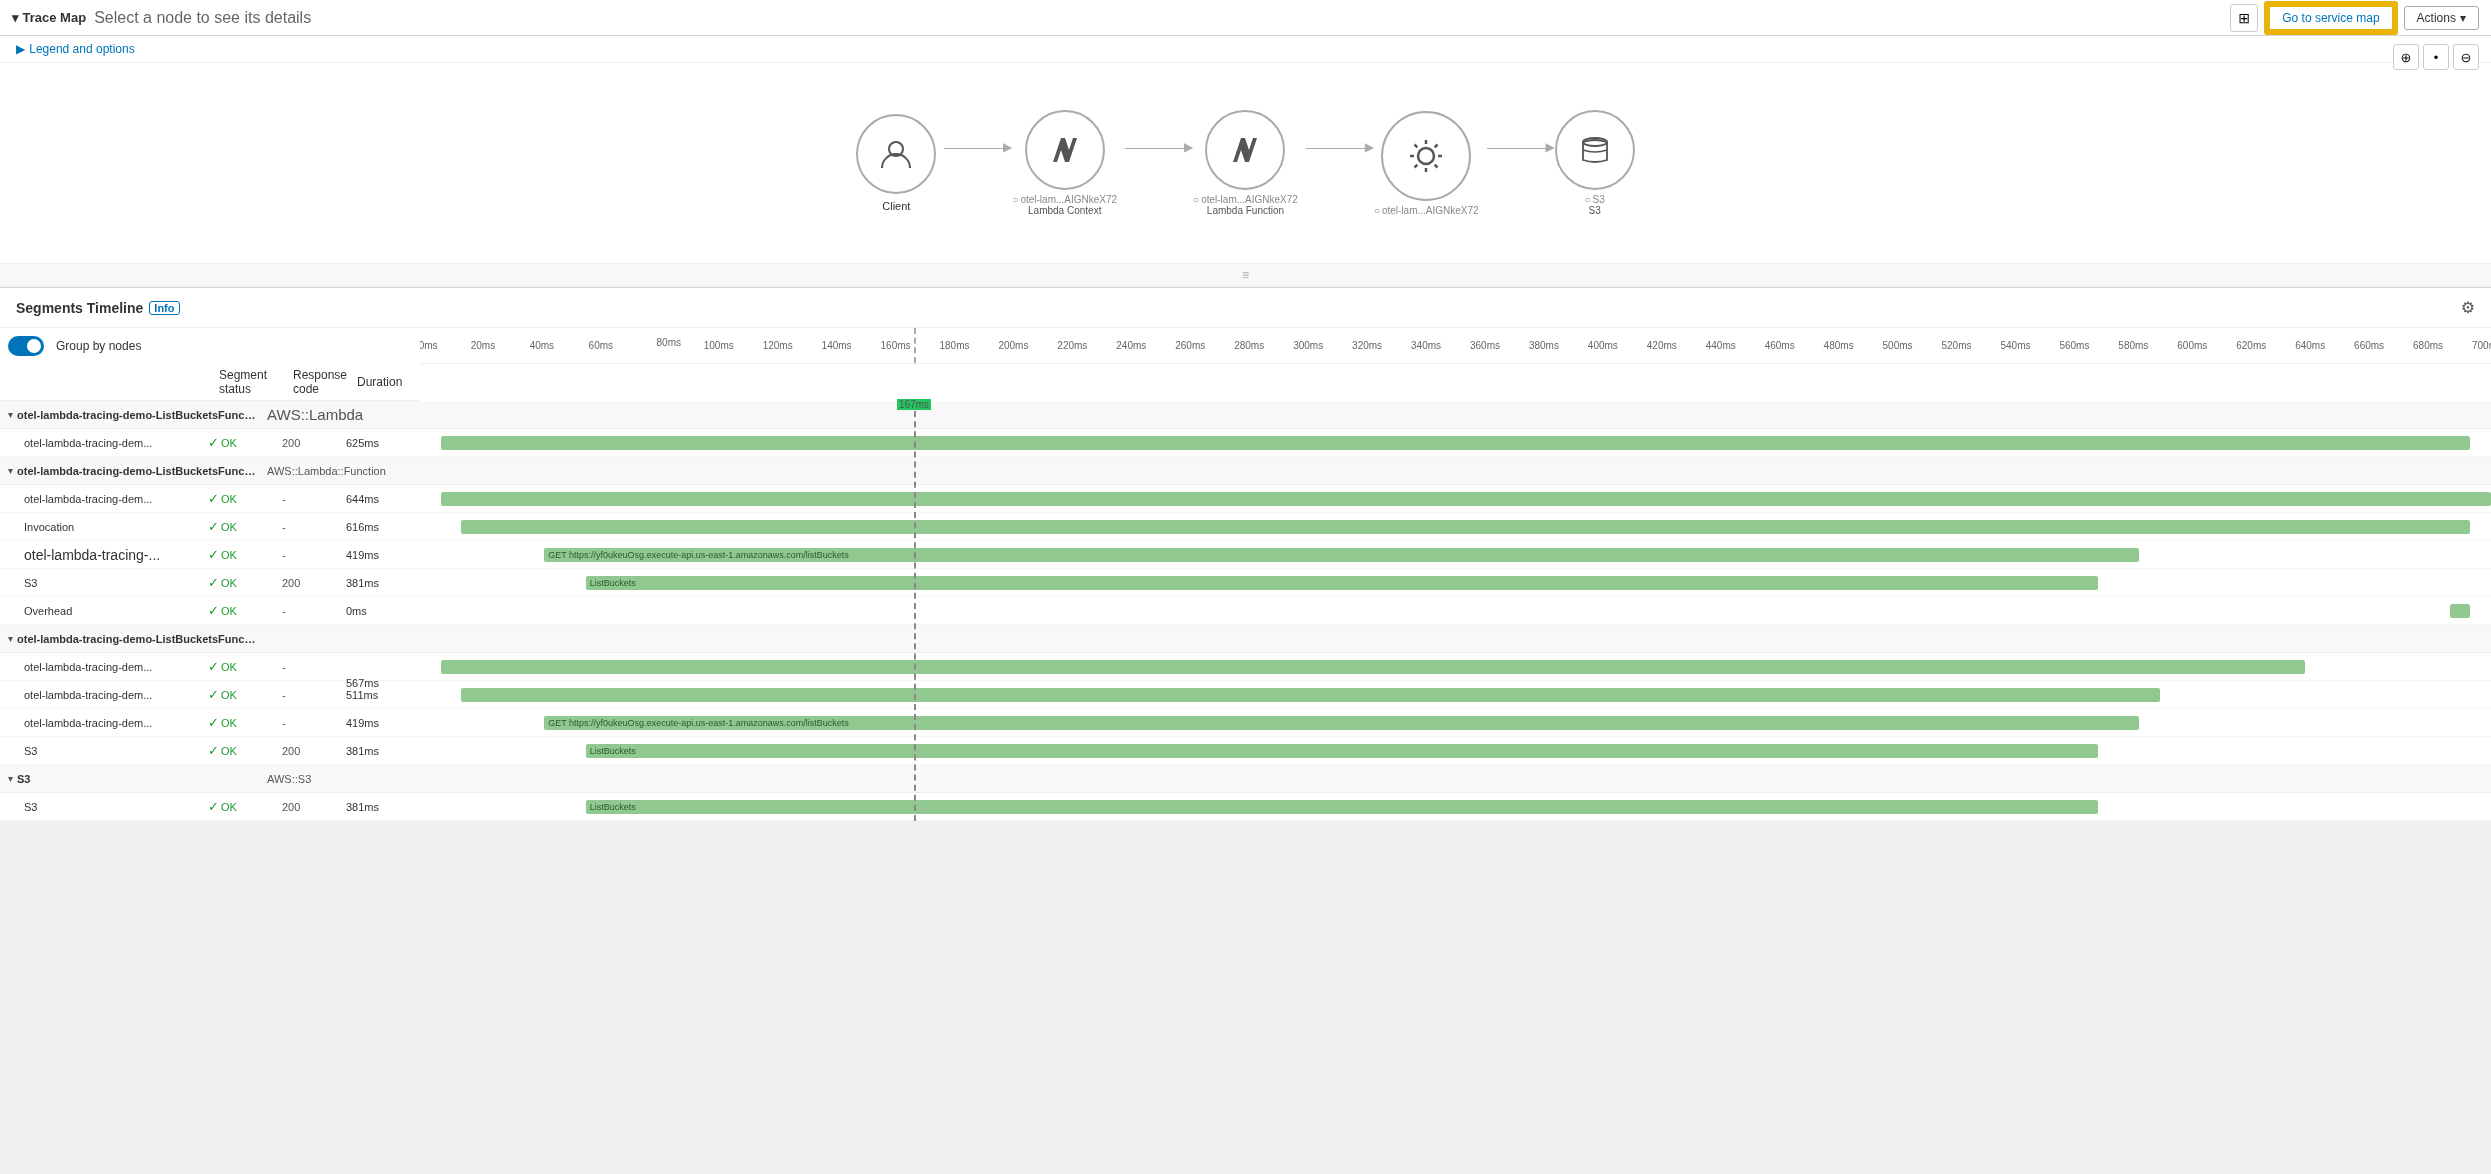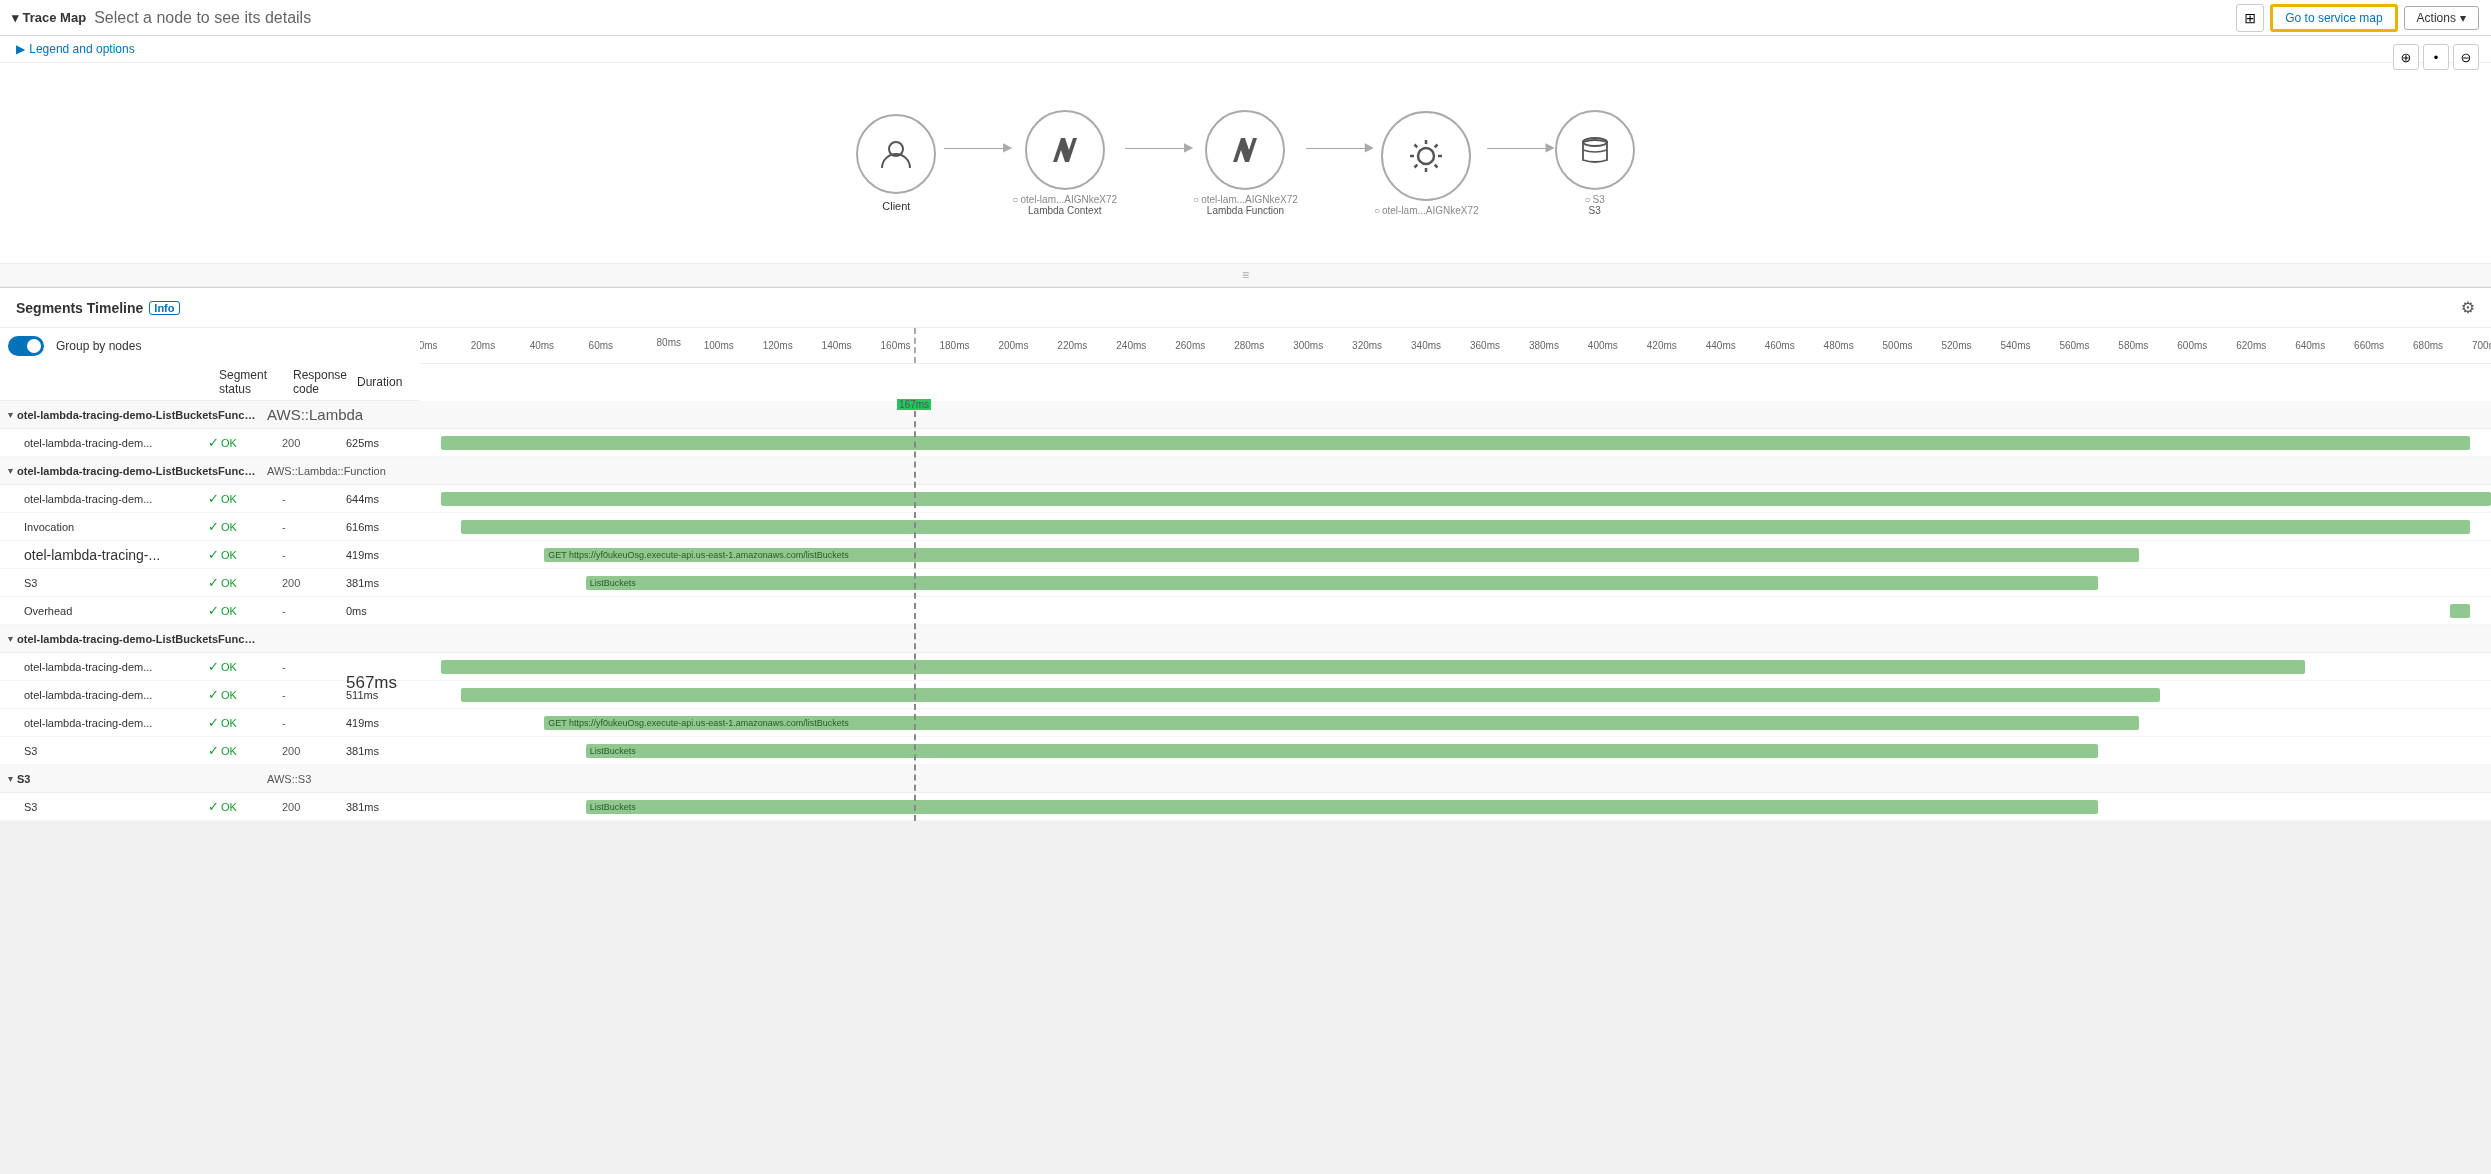--- a/index.html
+++ b/index.html
@@ -9,21 +9,21 @@
     .top-bar {
       display: flex; align-items: center; justify-content: space-between;
       background: #fff; border-bottom: 1px solid #d1d5da;
       padding: 6px 12px; height: 36px;
     }
     .top-bar-left { display: flex; align-items: center; gap: 8px; }
     .top-bar-title { font-weight: 600; font-size: 13px; display: flex; align-items: center; gap: 4px; }
     .top-bar-subtitle { font-size: 16px; color: #666; }
     .top-bar-right { display: flex; align-items: center; gap: 6px; }
     .btn-icon { background: #fff; border: 1px solid #ccc; border-radius: 3px; width: 28px; height: 28px; display: flex; align-items: center; justify-content: center; cursor: pointer; font-size: 14px; }
-    .btn-service-map { background: #fff; border: 3px solid #eab308; border-radius: 3px; padding: 4px 12px; font-size: 12px; cursor: pointer; color: #0073bb; }
+    .btn-service-map { background: #fff; border: 6px solid #eab308; border-radius: 3px; padding: 4px 12px; font-size: 12px; cursor: pointer; color: #0073bb; }
     .btn-actions { background: #fff; border: 1px solid #aaa; border-radius: 3px; padding: 4px 12px; font-size: 12px; cursor: pointer; color: #333; display: flex; align-items: center; gap: 4px; }
 
     
     .trace-map-section {
       background: #fff; border-bottom: 1px solid #d1d5da; position: relative;
     }
     .legend-bar {
       display: flex; align-items: center; padding: 6px 12px;
       border-bottom: 1px solid #eee; cursor: pointer;
     }
@@ -417,21 +417,21 @@
         <div style="flex: 1 1 0%;"></div>
       </div>
       <div style="display: flex; align-items: center; height: 28px; border-bottom: 1px solid rgb(245, 245, 245); cursor: pointer; background: rgb(255, 255, 255);">
         <div style="width: 420px; min-width: 420px; display: flex; align-items: center; padding: 2px 8px 2px 24px; gap: 4px;">
           <span style="font-size: 11px; color: rgb(51, 51, 51); flex: 1 1 0%; white-space: nowrap; overflow: hidden; text-overflow: ellipsis; max-width: 180px;">otel-lambda-tracing-dem...</span>
           <div style="display: flex; align-items: center; gap: 2px; width: 70px;">
             <span style="color: rgb(26, 156, 46); font-size: 13px;">✓</span>
             <span style="color: rgb(26, 156, 46); font-size: 11px;">OK</span>
           </div>
           <span style="width: 60px; font-size: 11px; color: rgb(85, 85, 85);">-</span>
-          <span style="width: 55px; font-size: 17px; color: rgb(51, 51, 51); margin-top: 32px;">567ms</span>
+          <span style="width: 55px; font-size: 11px; color: rgb(51, 51, 51); margin-top: 32px;">567ms</span>
         </div>
         <div style="flex: 1 1 0%; position: relative; height: 28px; display: flex; align-items: center;">
           <div style="position: absolute; left: 1%; width: 90%; height: 14px; top: 7px; background: rgb(144, 200, 144); border-radius: 2px; display: flex; align-items: center; padding: 0px 4px; overflow: hidden;"></div>
         </div>
       </div>
       <div style="display: flex; align-items: center; height: 28px; border-bottom: 1px solid rgb(245, 245, 245); cursor: pointer; background: rgb(255, 255, 255);">
         <div style="width: 420px; min-width: 420px; display: flex; align-items: center; padding: 2px 8px 2px 24px; gap: 4px;">
           <span style="font-size: 11px; color: rgb(51, 51, 51); flex: 1 1 0%; white-space: nowrap; overflow: hidden; text-overflow: ellipsis; max-width: 180px;">otel-lambda-tracing-dem...</span>
           <div style="display: flex; align-items: center; gap: 2px; width: 70px;">
             <span style="color: rgb(26, 156, 46); font-size: 13px;">✓</span>

